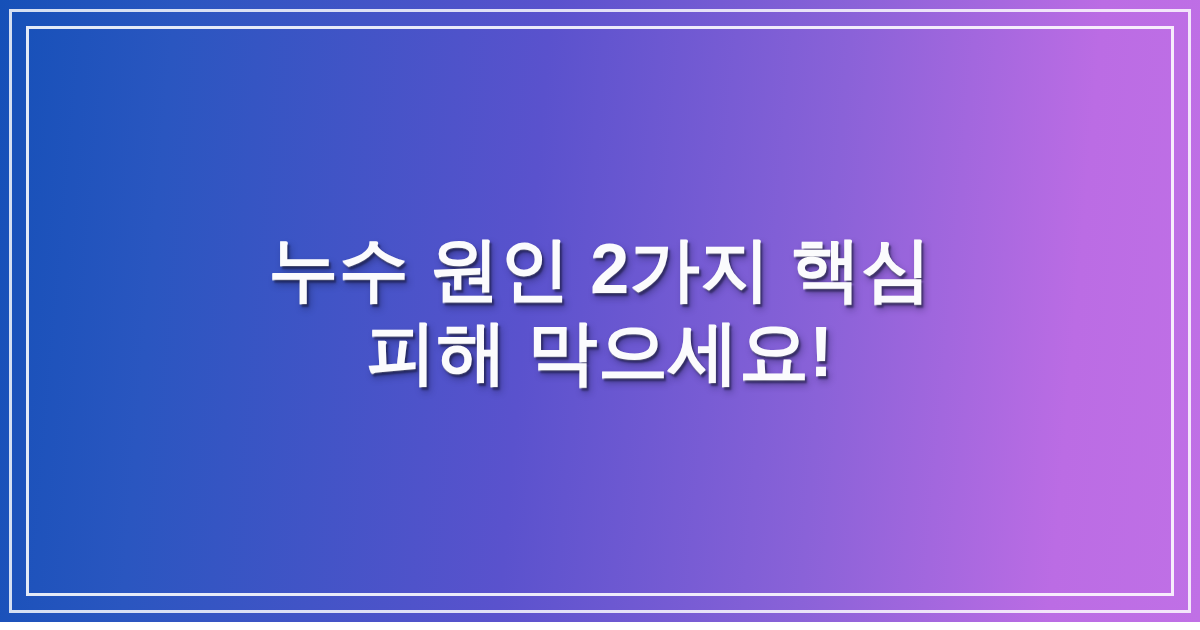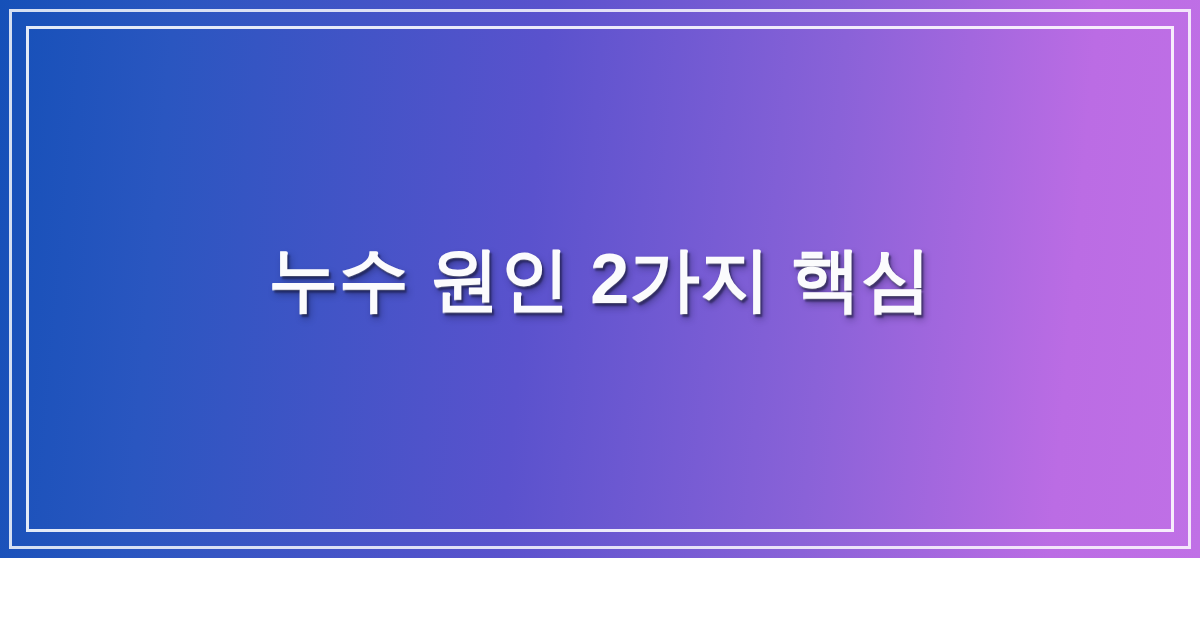--- a/index.html
+++ b/index.html
@@ -4,21 +4,21 @@
 <style>
   html, body {
     margin: 0;
     padding: 0;
     background: #ffffff;
   }
 
   #banner {
     position: relative;
     width: 1200px;
-    height: 558px;
+    height: 622px;
     overflow: hidden;
     
     background: linear-gradient(95deg, #1550b8 0%, #2a56c0 14%, #5a52cd 44%, #8a62d8 68%, #bb6ce4 88%, #c070e6 100%);
     font-family: "Liberation Sans", "DejaVu Sans", sans-serif;
   }
 
   
   .frame-outer {
     position: absolute;
     left: 9px;
@@ -73,15 +73,16 @@
 </head>
 <body>
 
 <div id="banner">
 
   <div class="frame-outer"></div>
   <div class="frame-inner"></div>
 
   <div class="title-wrap">
     <div class="title-line">누수 원인 2가지 핵심</div>
+    <div class="title-line">피해 막으세요!</div>
   </div>
 
 </div>
 
 </body></html>

